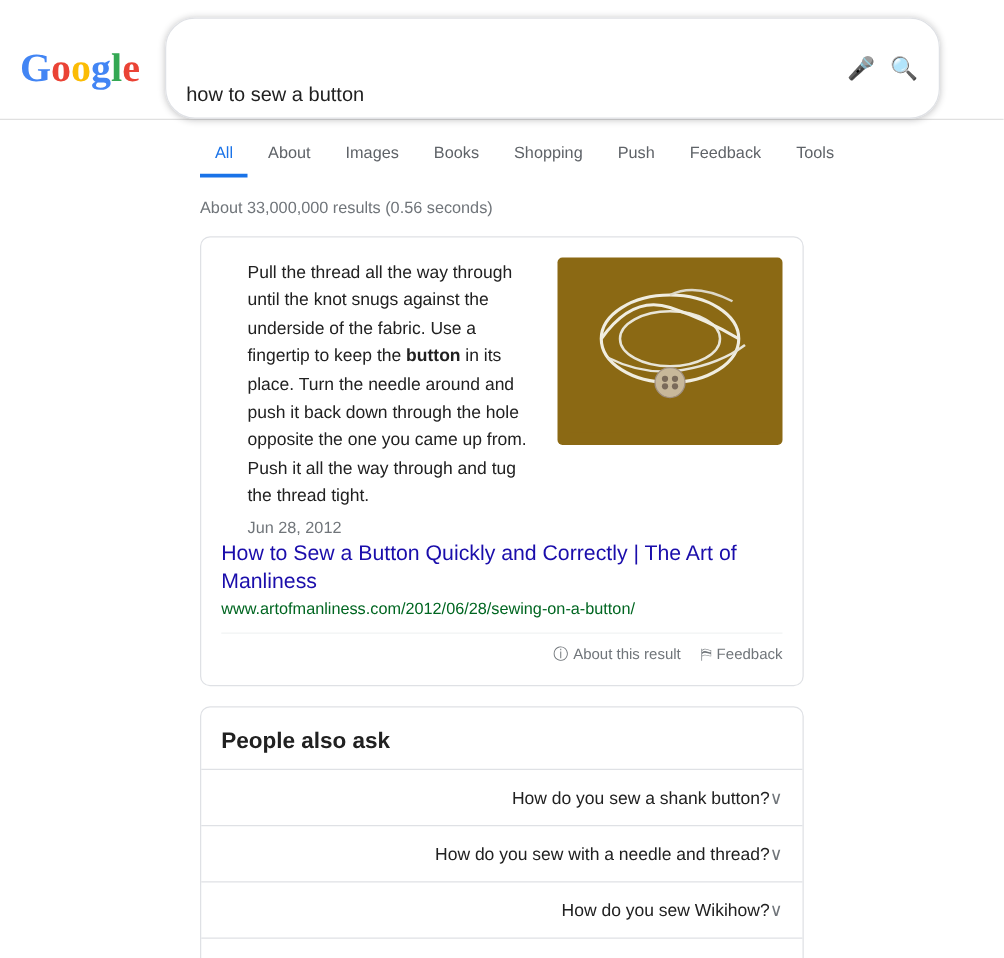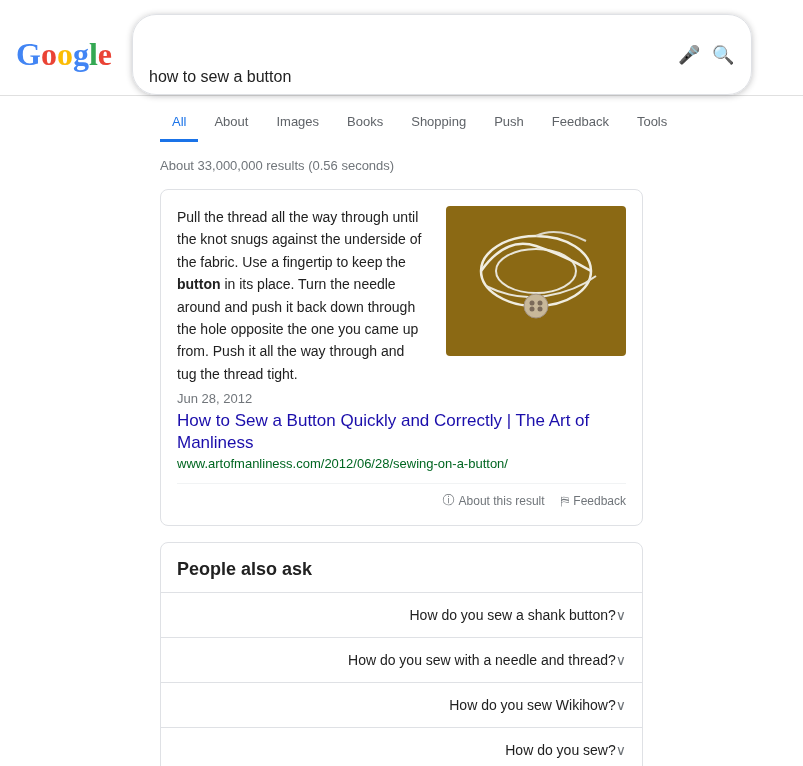--- a/index.html
+++ b/index.html
@@ -26,21 +26,21 @@
     .nav-tab { padding: 10px 12px; font-size: 13px; color: #5f6368; cursor: pointer; border-bottom: 3px solid transparent; text-decoration: none; }
     .nav-tab.active { color: #1a73e8; border-bottom: 3px solid #1a73e8; font-weight: 500; }
     .nav-right { margin-left: auto; display: flex; gap: 4px; }
 
     
     .main { padding: 0 160px; }
     .results-count { color: #70757a; font-size: 13px; padding: 16px 0 8px 0; }
 
     
     .featured-snippet { border: 1px solid #dfe1e5; border-radius: 8px; padding: 16px; margin: 8px 0 16px 0; }
-    .snippet-content { display: flex; gap: 20px; }
+    .snippet-content { display: flex; gap: 20px; margin-left: 21px; }
     .snippet-text { flex: 1; font-size: 14px; line-height: 1.6; color: #212121; }
     .snippet-text strong { font-weight: bold; }
     .snippet-date { color: #70757a; font-size: 13px; margin-top: 4px; }
     .snippet-image { width: 180px; height: 150px; flex-shrink: 0; background: #8B6914; border-radius: 4px; display: flex; align-items: center; justify-content: center; overflow: hidden; }
     .snippet-image svg { width: 160px; height: 130px; }
 
     .result-link { margin-top: 0; }
     .result-link a { color: #1a0dab; font-size: 17px; text-decoration: none; line-height: 1.3; }
     .result-url { color: #006621; font-size: 13px; margin-top: 2px; }
 

